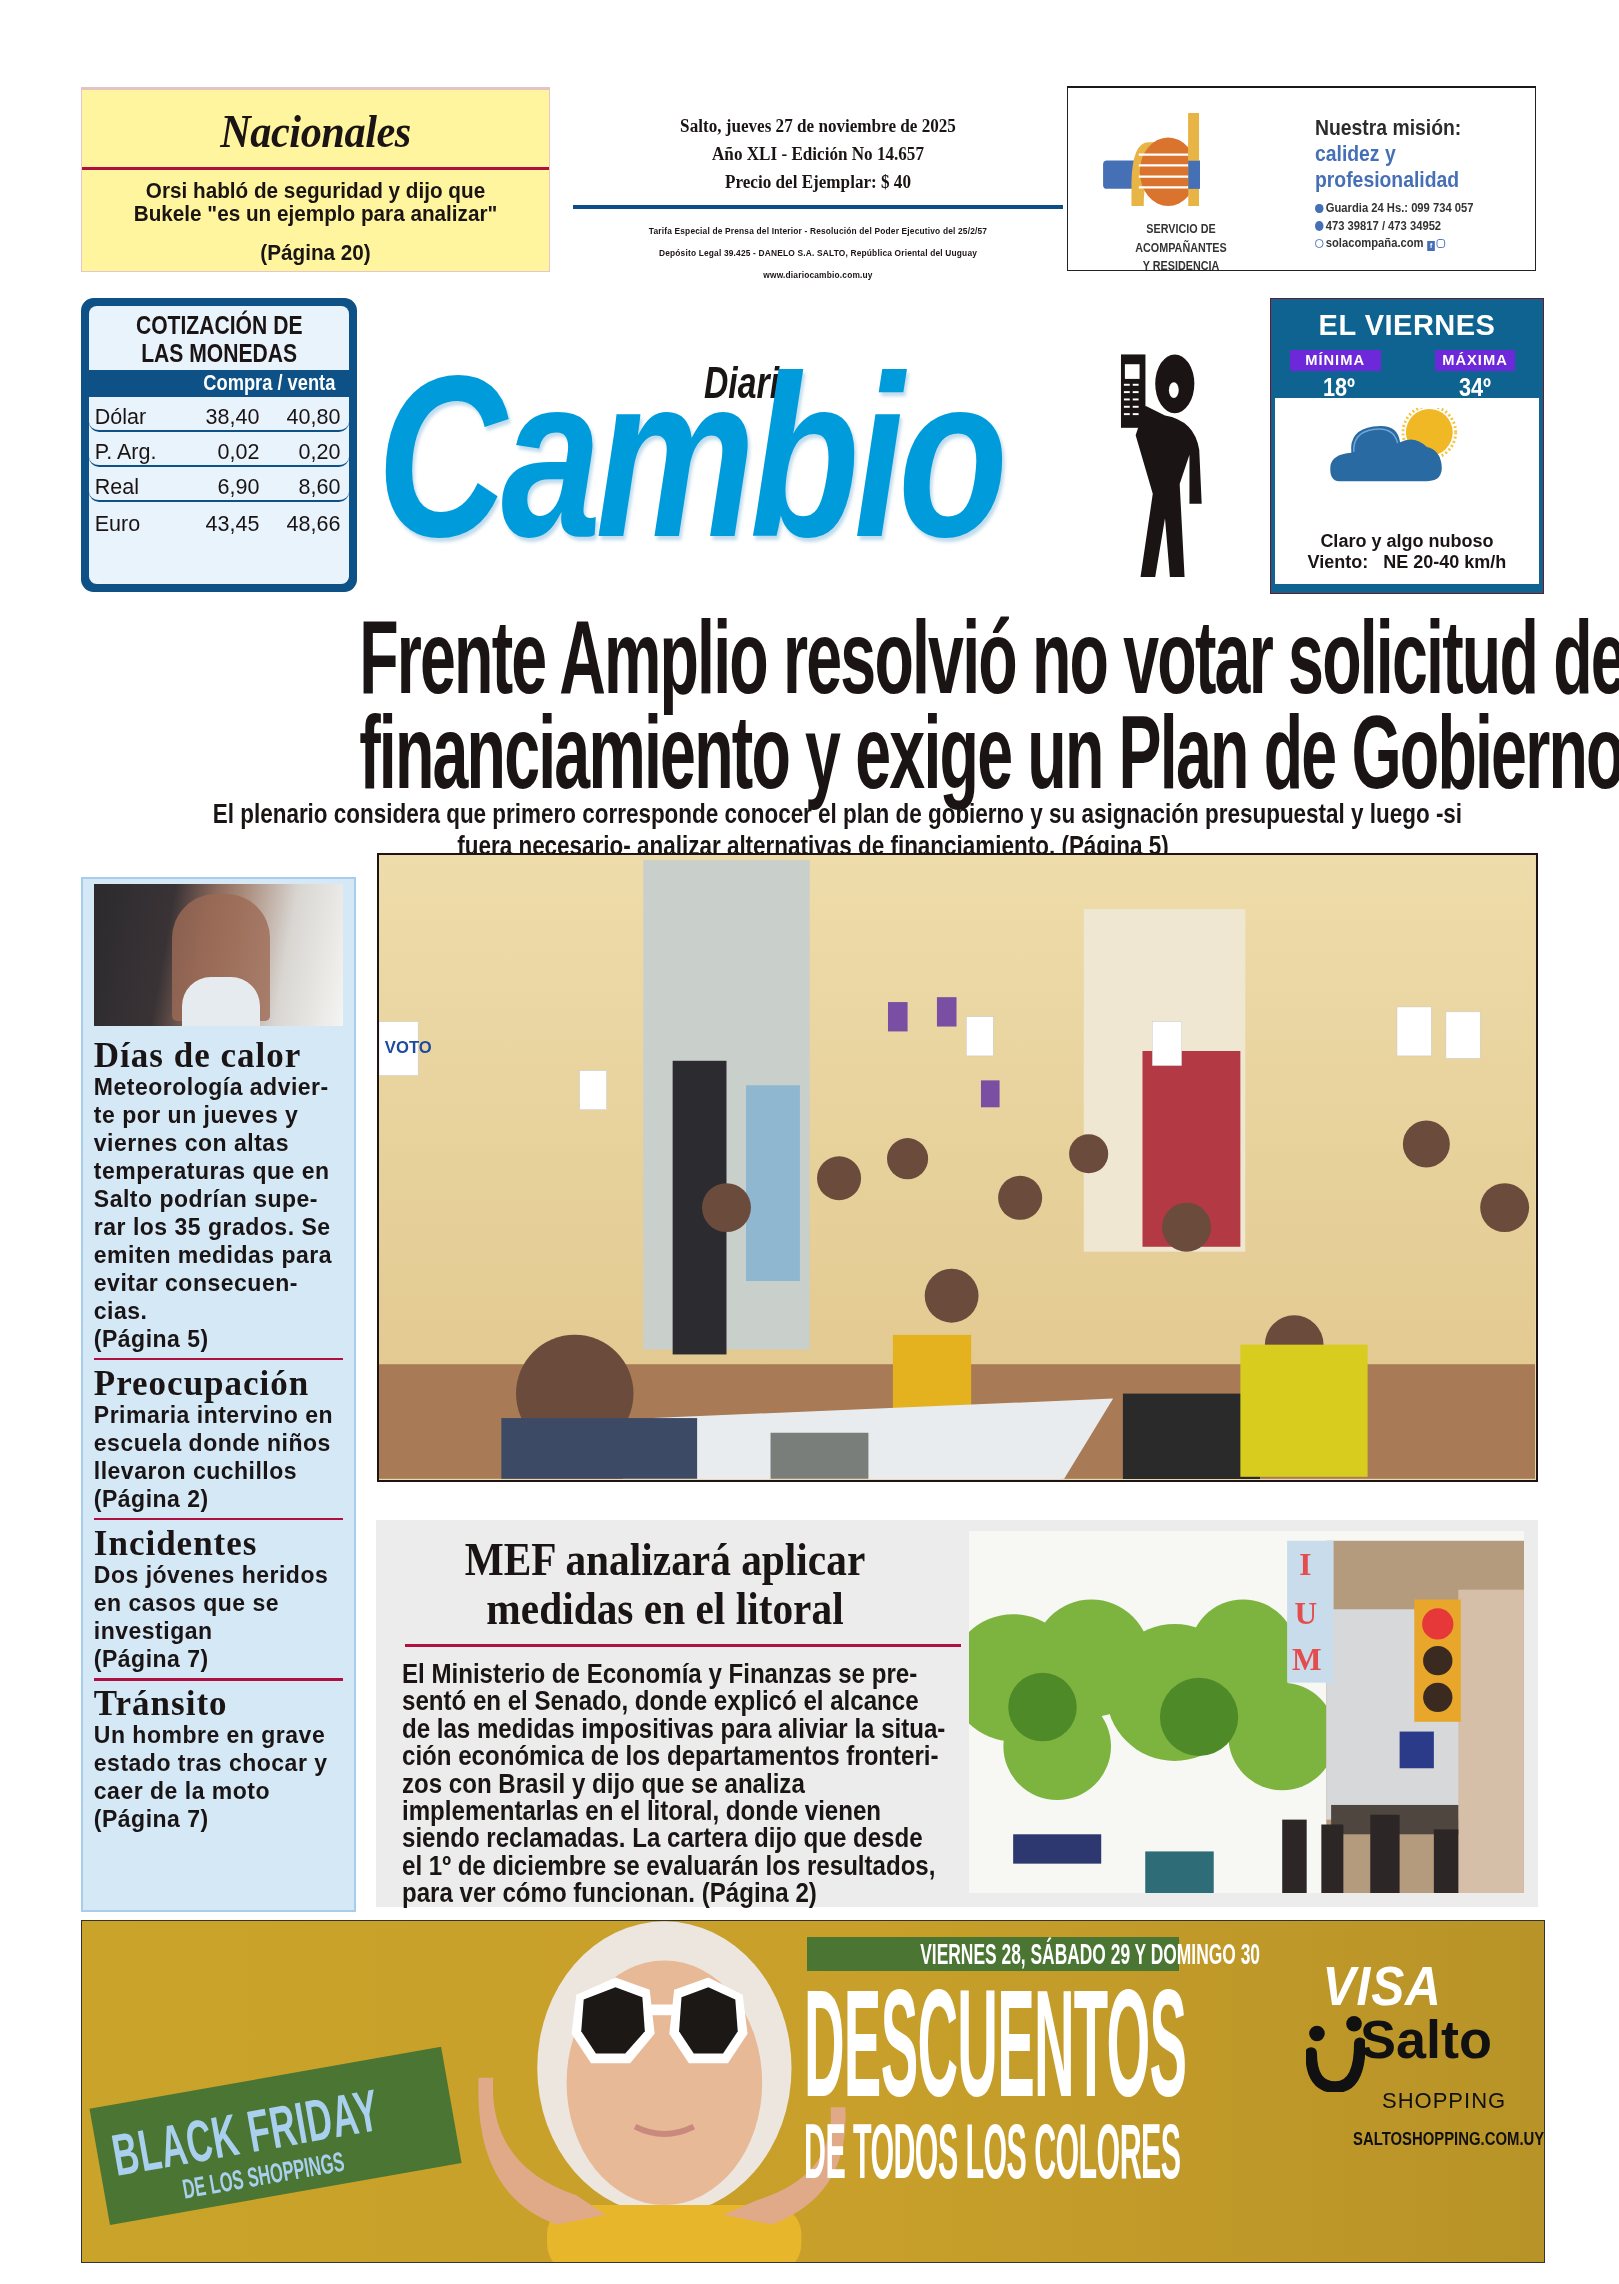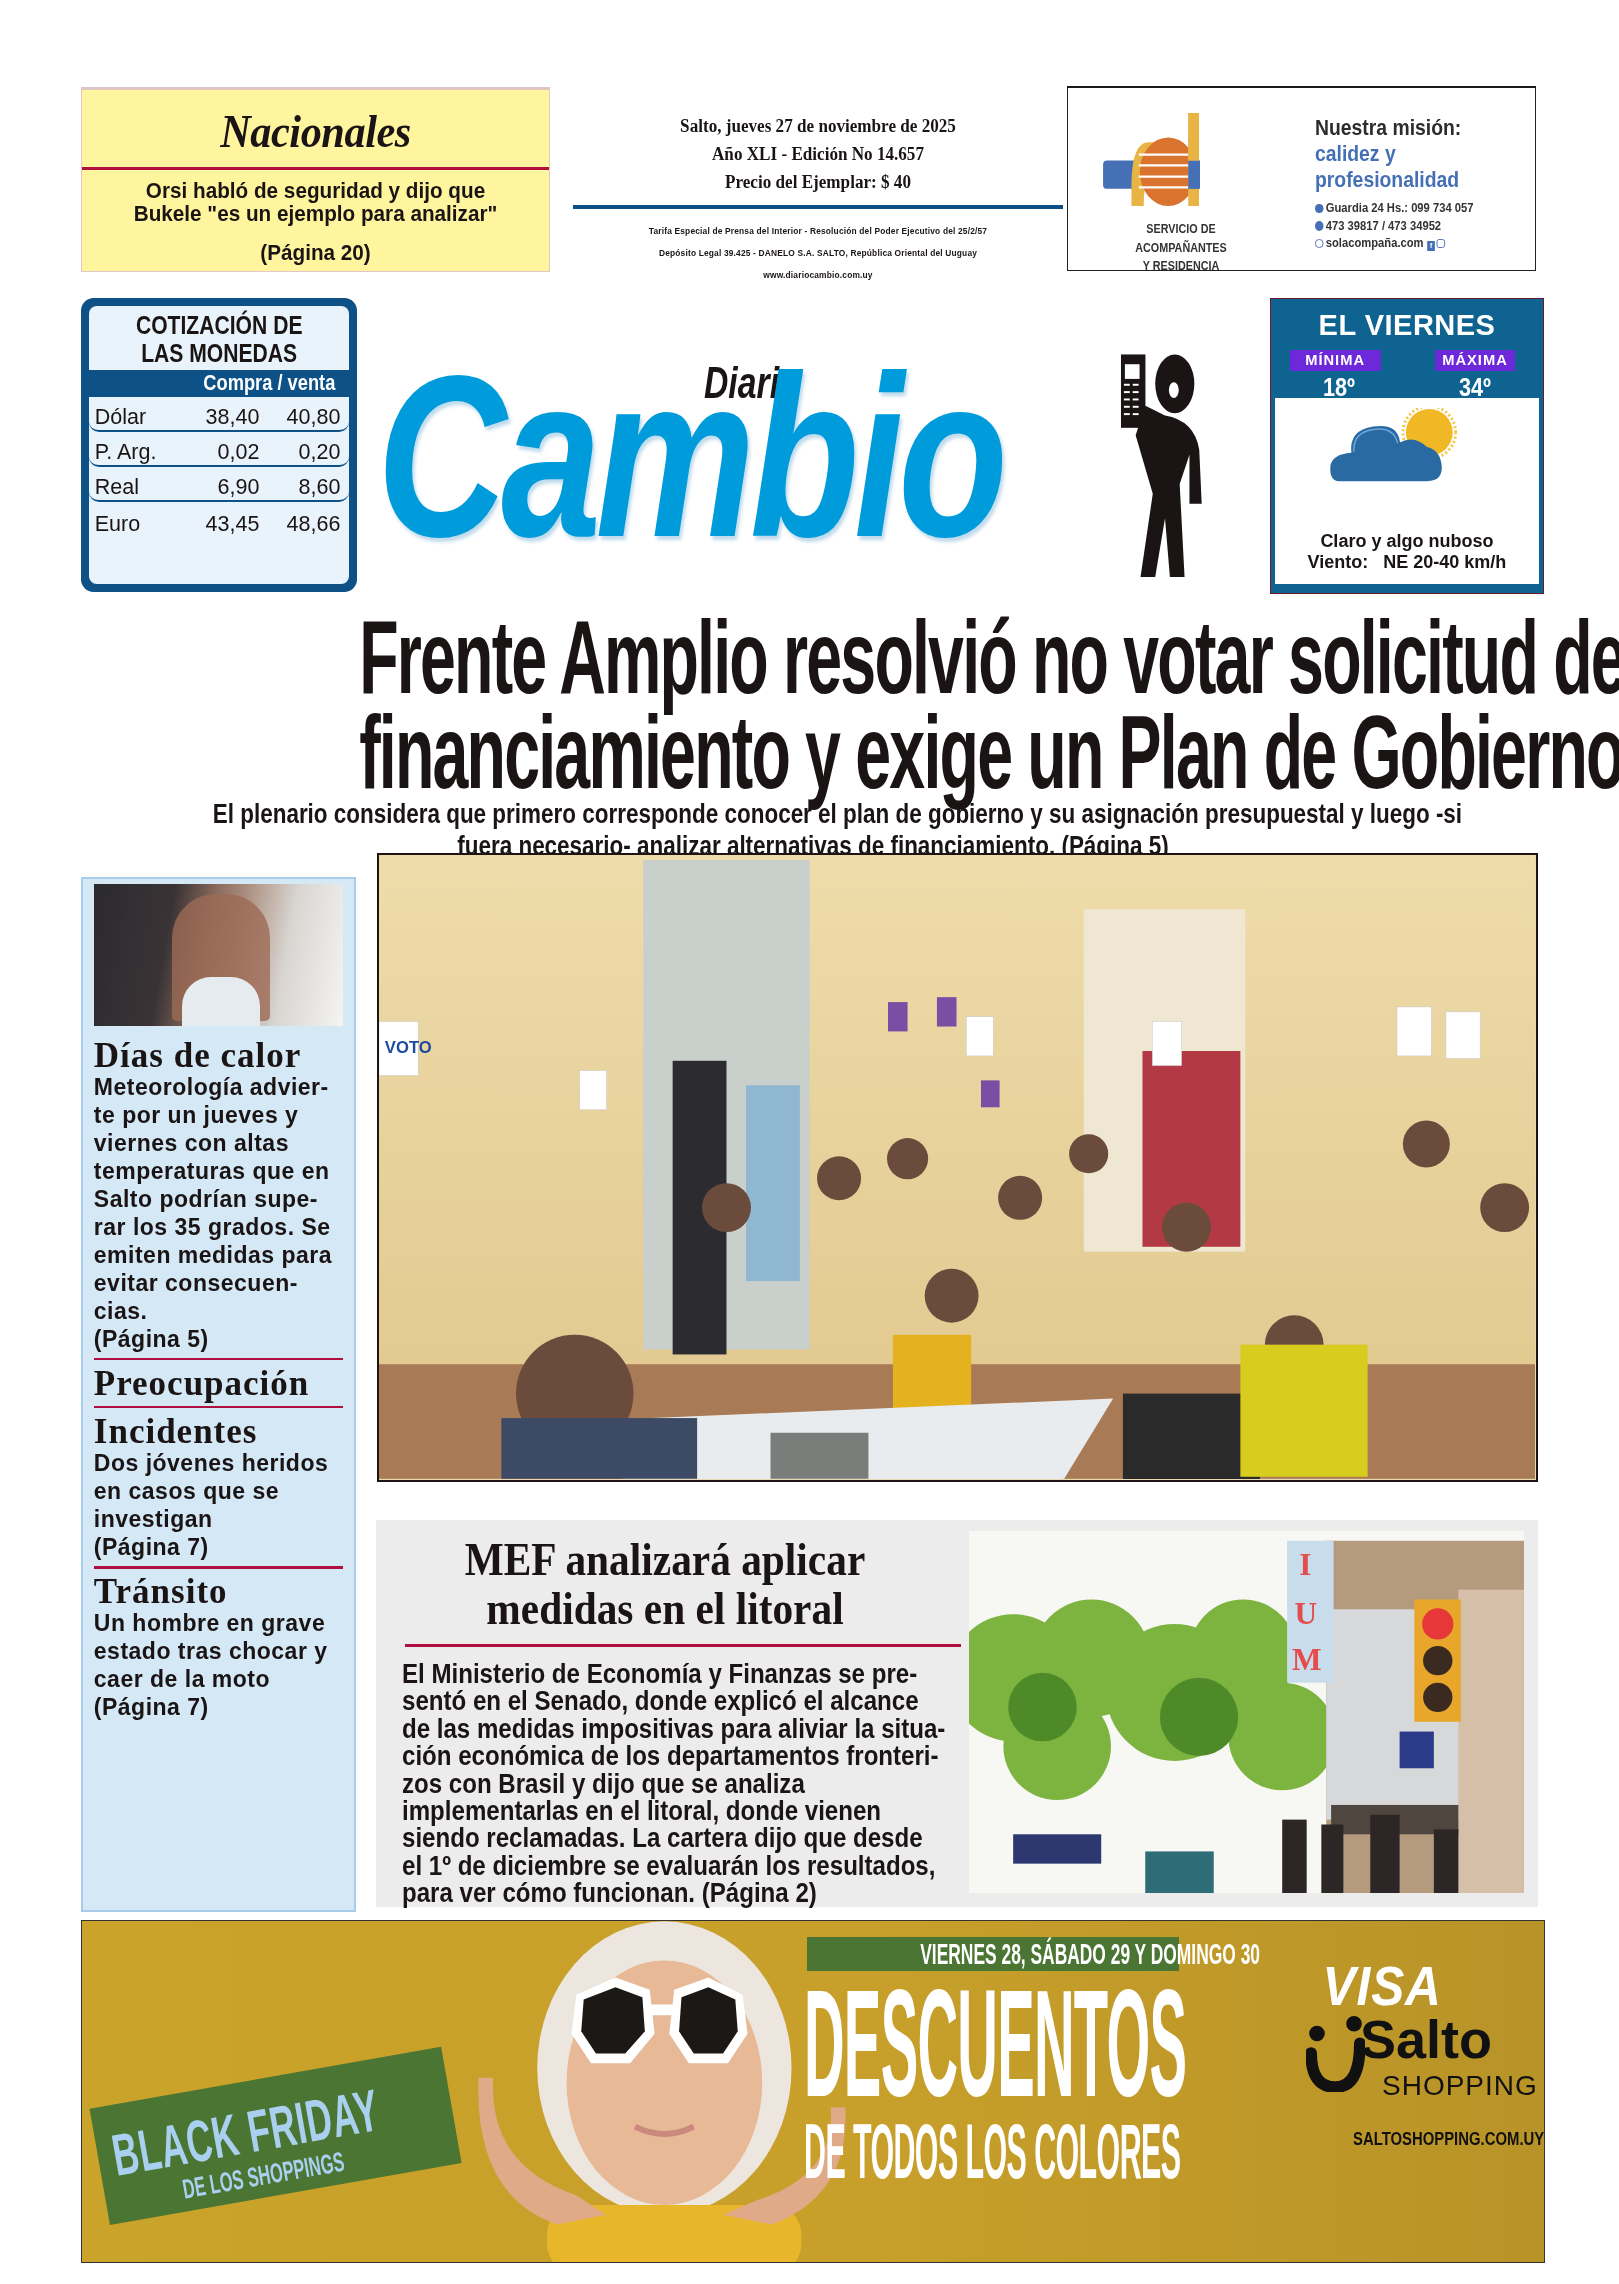--- a/index.html
+++ b/index.html
@@ -88,21 +88,21 @@
   #ad .bf .t1 { position: absolute; left: 14.7px; top: 21.5px; color: #a9d0ef; font-weight: bold; font-size: 59px; line-height: 1; transform: scaleX(0.6); transform-origin: left; white-space: nowrap; letter-spacing: 1px; }
   #ad .bf .t2 { position: absolute; left: 78px; top: 82px; color: #a9d0ef; font-weight: bold; font-size: 27.4px; line-height: 1; transform: scaleX(0.6); transform-origin: left; white-space: nowrap; }
   #ad .dates { position: absolute; left: 725px; top: 15.7px; width: 372px; height: 34px; background: #4a7532; color: #fff; font-weight: bold; font-size: 29px; line-height: 34px; text-align: center; }
   #ad .dates span { display: inline-block; transform: scaleX(0.6); white-space: nowrap; }
   #ad .desc1 { position: absolute; left: 722px; top: 56px; width: 382px; color: #fff; font-weight: bold; font-size: 152px; line-height: 132px; white-space: nowrap; }
   #ad .desc1 span { display: inline-block; transform: scaleX(0.37); transform-origin: left; letter-spacing: -2px; }
   #ad .desc2 { position: absolute; left: 722px; top: 191px; width: 382px; color: #fff; font-weight: bold; font-size: 78px; line-height: 78px; white-space: nowrap; }
   #ad .desc2 span { display: inline-block; transform: scaleX(0.39); transform-origin: left; letter-spacing: -1.5px; }
   #ad .visa { position: absolute; left: 1234px; top: 33px; color: #fff; font-weight: bold; font-style: italic; font-size: 55px; letter-spacing: 1px; transform: scaleX(0.9); }
   #ad .salto { position: absolute; left: 1278px; top: 91px; color: #111; font-weight: bold; font-size: 54px; line-height: 1; }
-  #ad .shopping { position: absolute; left: 1300px; top: 149px; color: #111; font-size: 28px; letter-spacing: 1px; }
+  #ad .shopping { position: absolute; left: 1300px; top: 167px; color: #111; font-size: 22px; letter-spacing: 1px; }
   #ad .smile { position: absolute; left: 1224px; top: 93px; width: 59px; height: 78px; }
   #ad .url { position: absolute; left: 1271px; top: 207px; color: #111; font-weight: bold; font-size: 18.6px; transform: scaleX(0.8); transform-origin: left; }
   #ad .woman { position: absolute; left: 377px; top: 0; width: 401px; height: 343px; }
 </style>
 </head>
 <body>
 
 <div id="nacionales" class="abs">
   <div class="title">Nacionales</div>
   <div class="rule"></div>
@@ -256,20 +256,26 @@
       <div>rar los 35 grados. Se</div>
       <div>emiten medidas para</div>
       <div>evitar consecuen-</div>
       <div>cias.</div>
       <div>(Página 5)</div>
     </div>
   </div>
   <div class="rule"></div>
   <div>
     <div class="sec-title">Preocupación</div>
+    <div class="sec-body">
+      <div>Primaria intervino en</div>
+      <div>escuela donde niños</div>
+      <div>llevaron cuchillos</div>
+      <div>(Página 2)</div>
+    </div>
   </div>
   <div class="rule"></div>
   <div>
     <div class="sec-title">Incidentes</div>
     <div class="sec-body">
       <div>Dos jóvenes heridos</div>
       <div>en casos que se</div>
       <div>investigan</div>
       <div>(Página 7)</div>
     </div>

